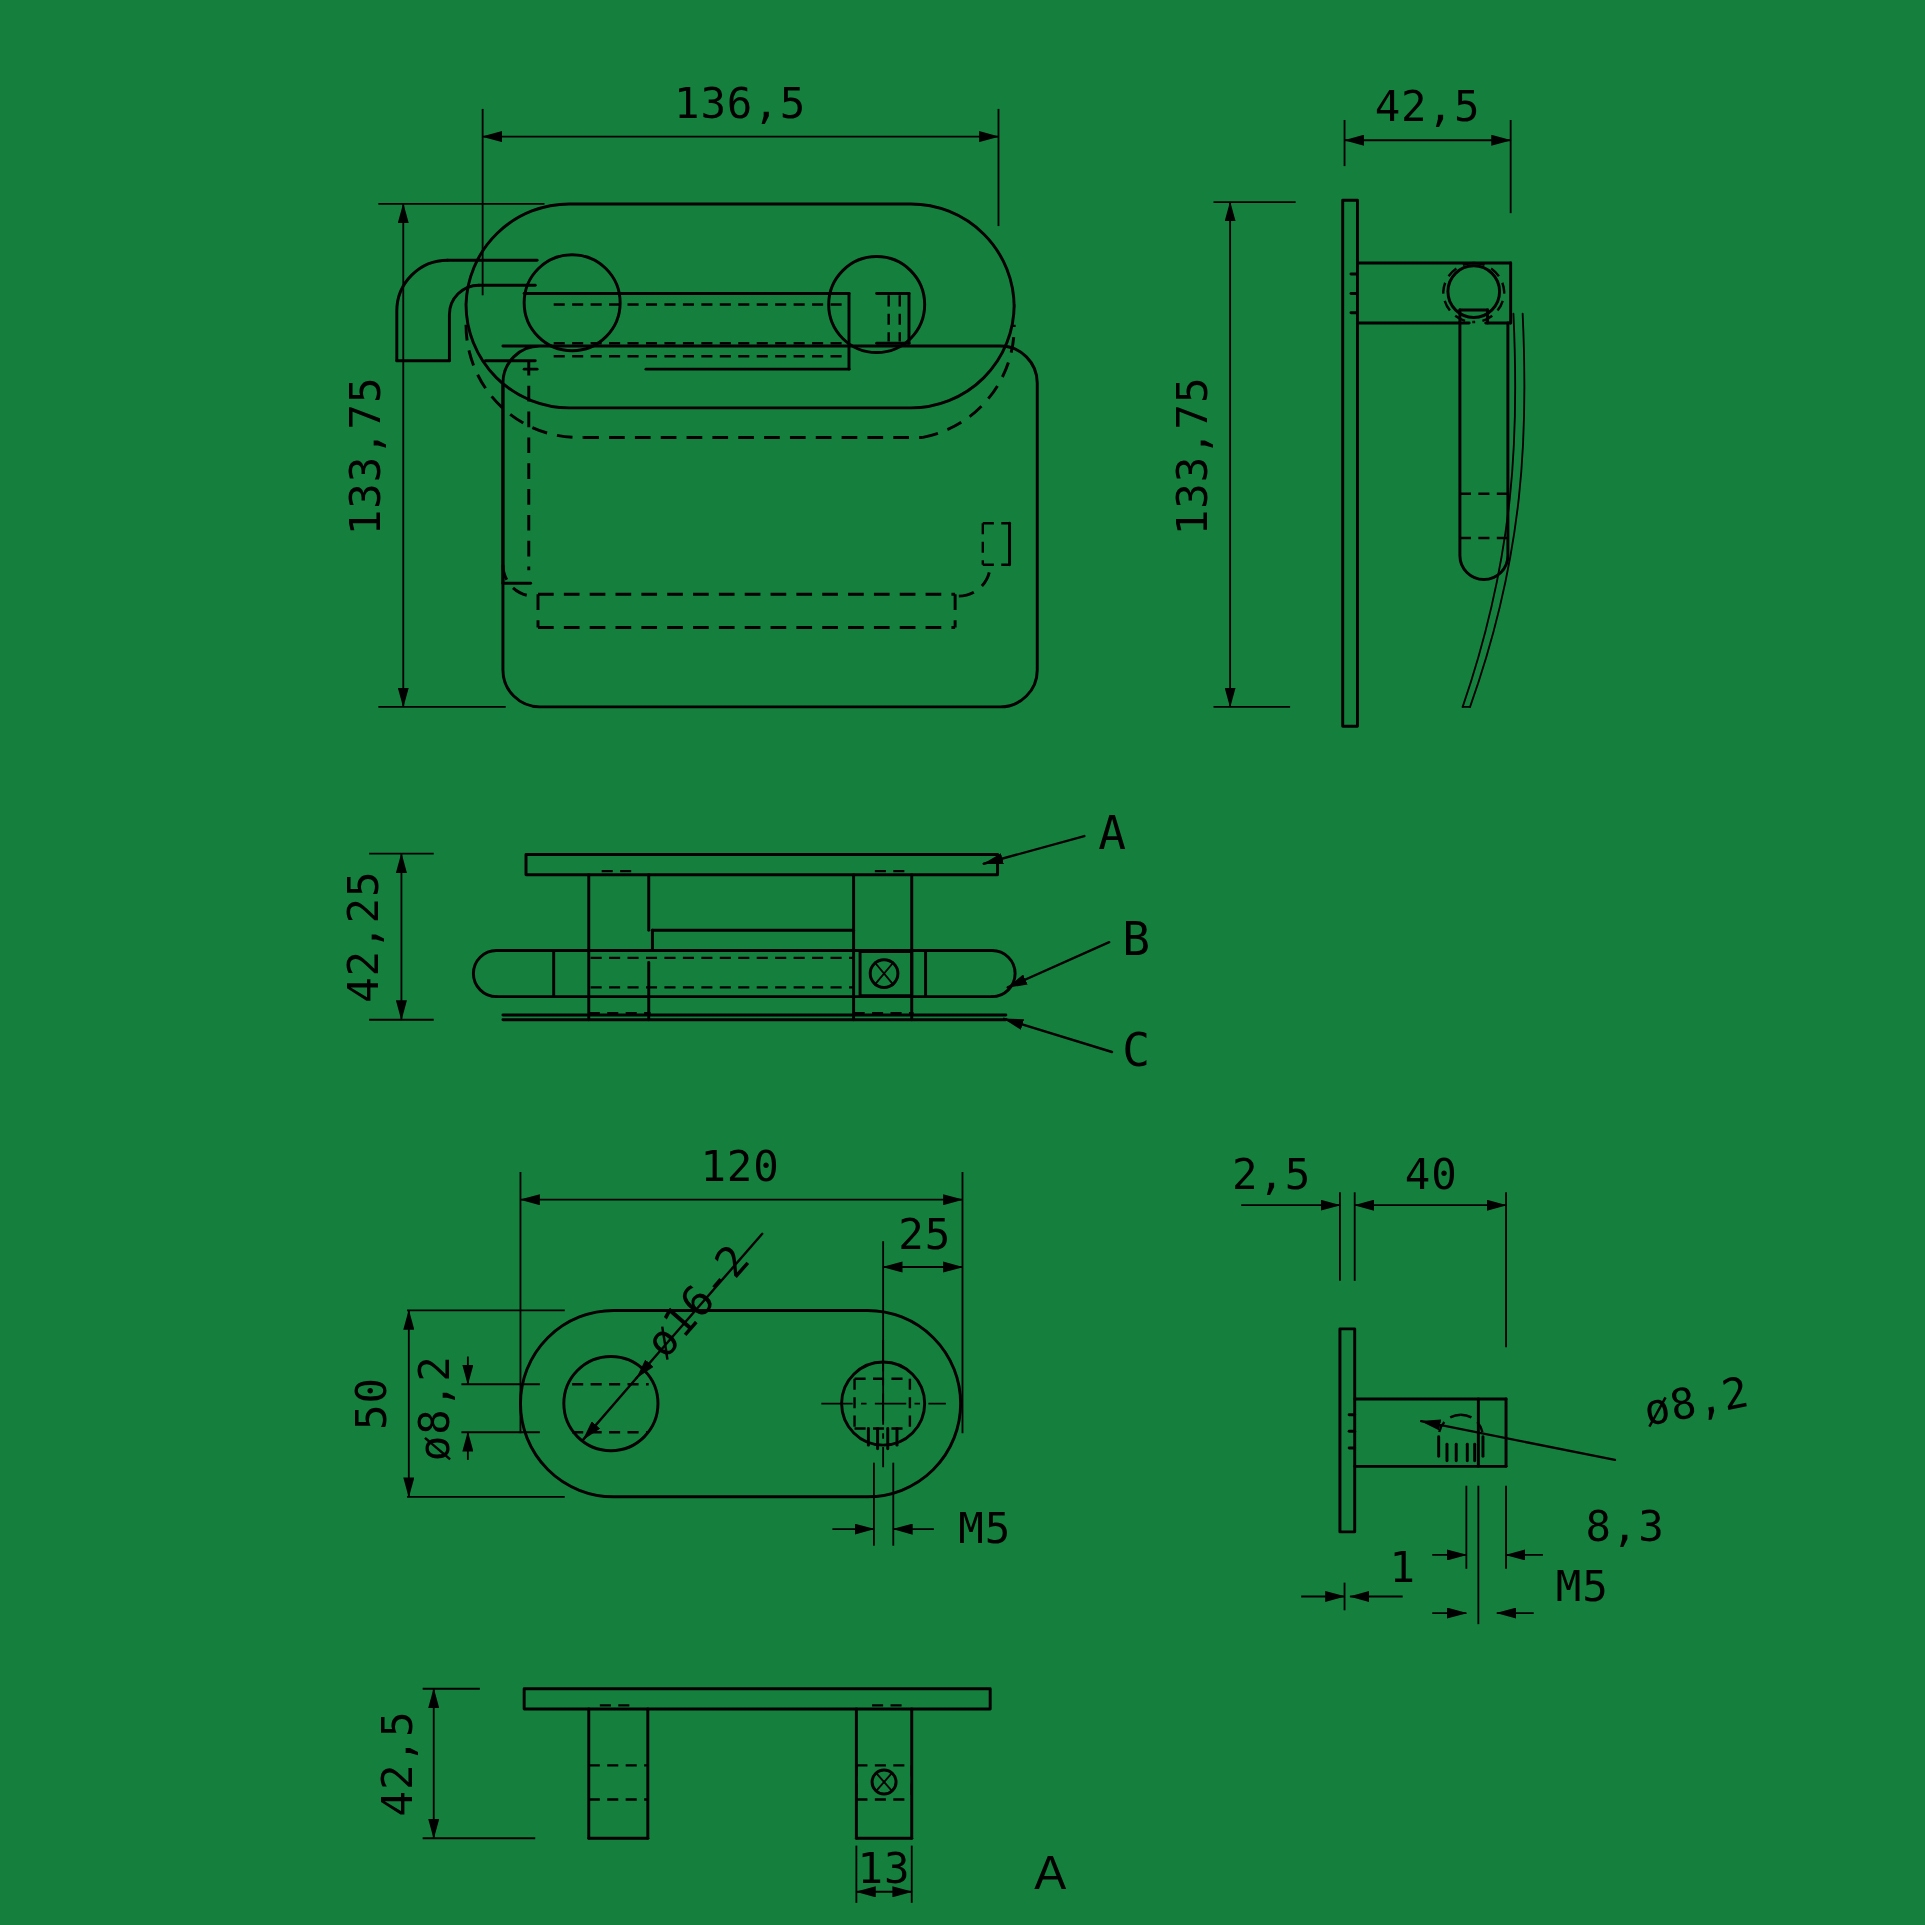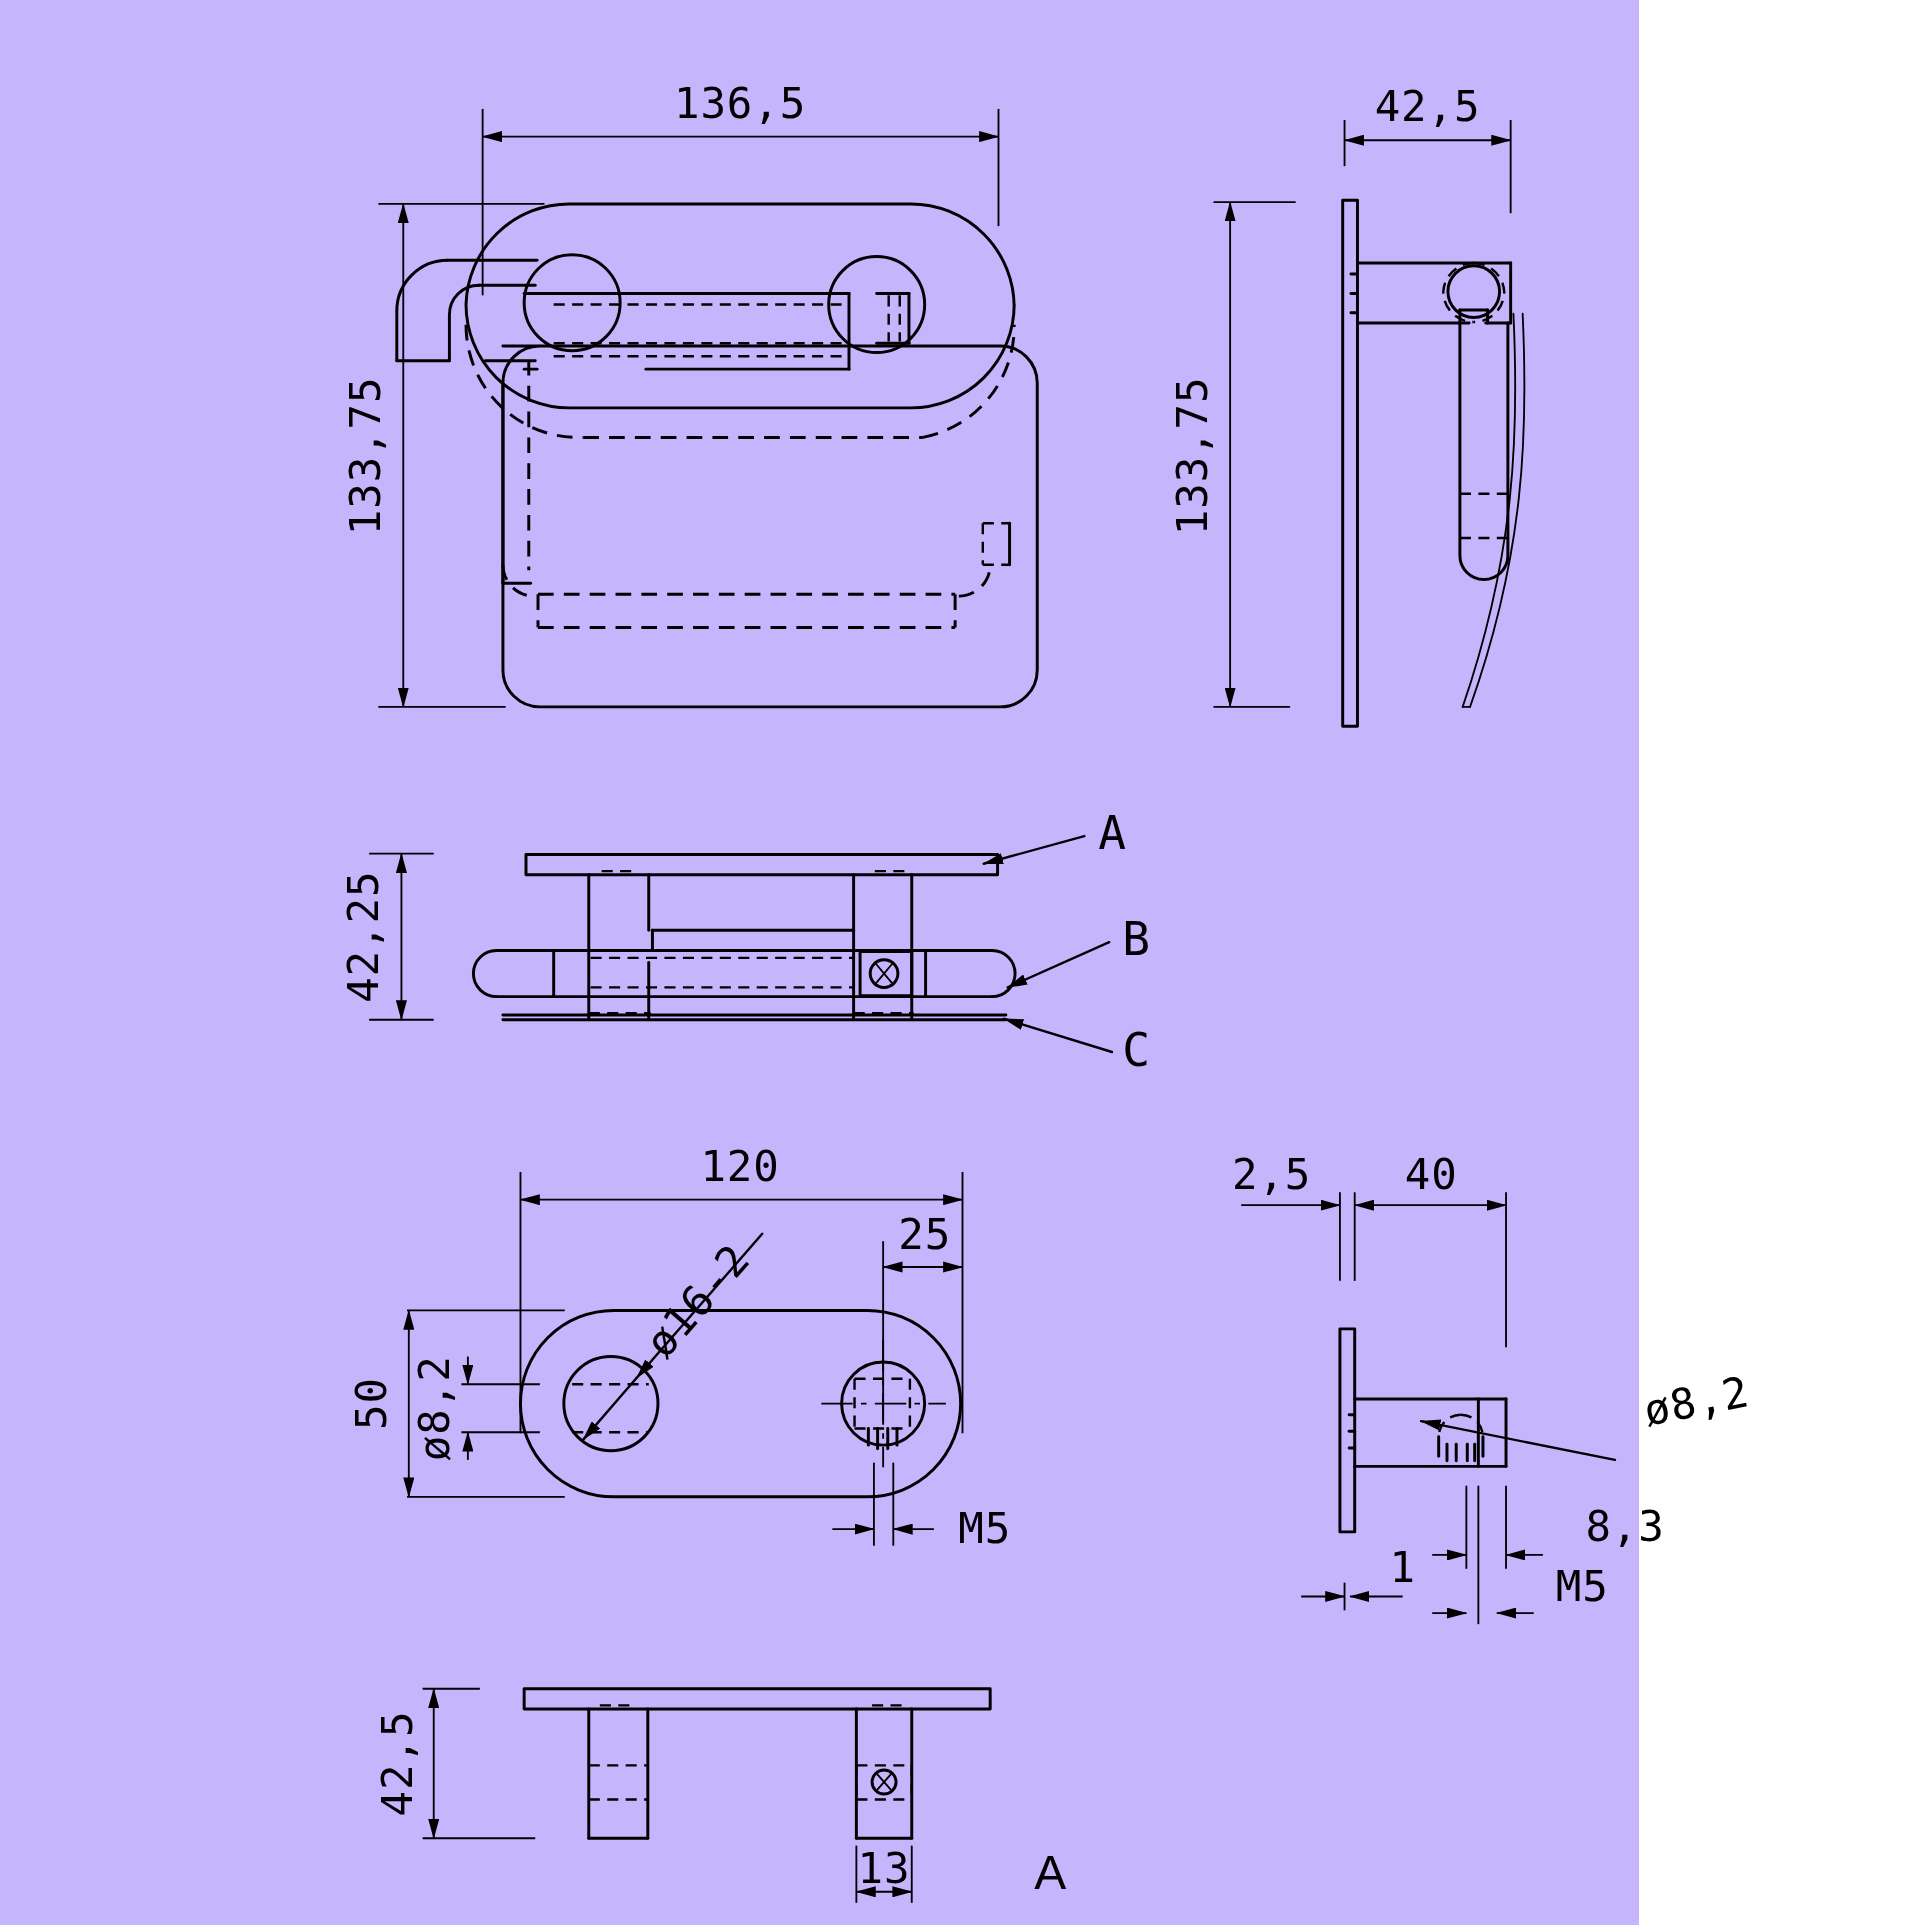--- a/index.html
+++ b/index.html
@@ -9,23 +9,23 @@
     background: #ffffff;
   }
   body {
     width: 1925px;
     height: 1925px;
     font-family: "Liberation Sans", sans-serif;
     overflow: hidden;
   }
   #drawing-root {
     position: relative;
-    width: 1639px;
+    width: 1925px;
     height: 1925px;
-    background: #c4b5fd;
+    background: #15803d;
   }
   svg#cad {
     display: block;
     width: 1925px;
     height: 1925px;
   }
   .solid {
     fill: none;
     stroke: #000000;
     stroke-width: 3.2;

